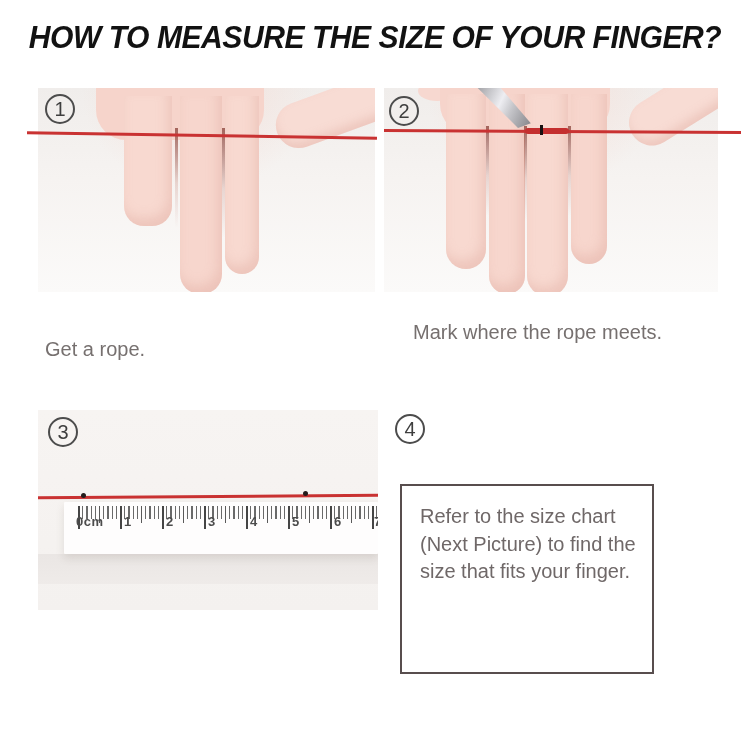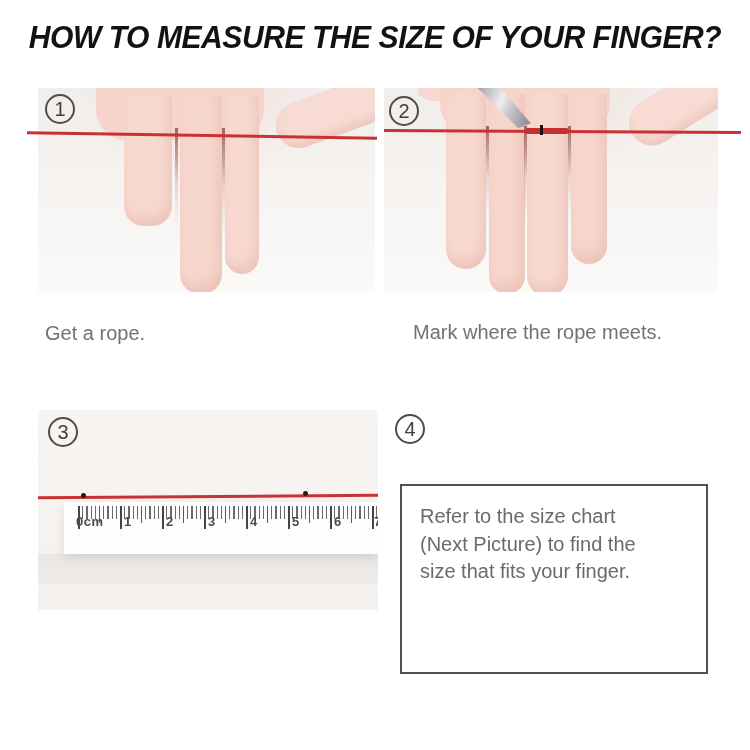--- a/index.html
+++ b/index.html
@@ -95,26 +95,26 @@
   .ticks-half  { top:96px; height:17px;
     background:repeating-linear-gradient(90deg,#5a5a5a 0 1.4px,transparent 1.4px 21px); }
   .ticks-cm    { top:96px; height:23px;
     background:repeating-linear-gradient(90deg,#454545 0 2px,transparent 2px 42px); }
   .cm-lbl { position:absolute; top:104px; font-size:13px; font-weight:bold;
             color:#4c4c4c; z-index:2; letter-spacing:0.5px; }
   .shadow-band { position:absolute; left:0; top:144px; width:340px; height:30px;
                  background:linear-gradient(180deg,#eae6e4,#efebe9); z-index:0; }
   
   .caption { position:absolute; font-size:20px; color:#76706f; line-height:27px; }
-  #caption1 { left:45px;  top:320px; }
+  #caption1 { left:45px;  top:336px; }
   #caption2 { left:413px; top:319px; }
   #caption3 { left:45px;  top:646px; }
   
   .info-box {
-    position:absolute; left:400px; top:484px; width:308px; height:190px;
+    position:absolute; left:400px; top:484px; width:254px; height:190px;
     border:2px solid #584e4e; background:#ffffff; box-sizing:border-box;
   }
   .info-box p { margin:0; padding:17px 0 0 18px; width:244px;
                 font-size:20px; line-height:27.5px; color:#6f6868; }
 </style>
 </head>
 <body>
 
 <div class="page">
 

